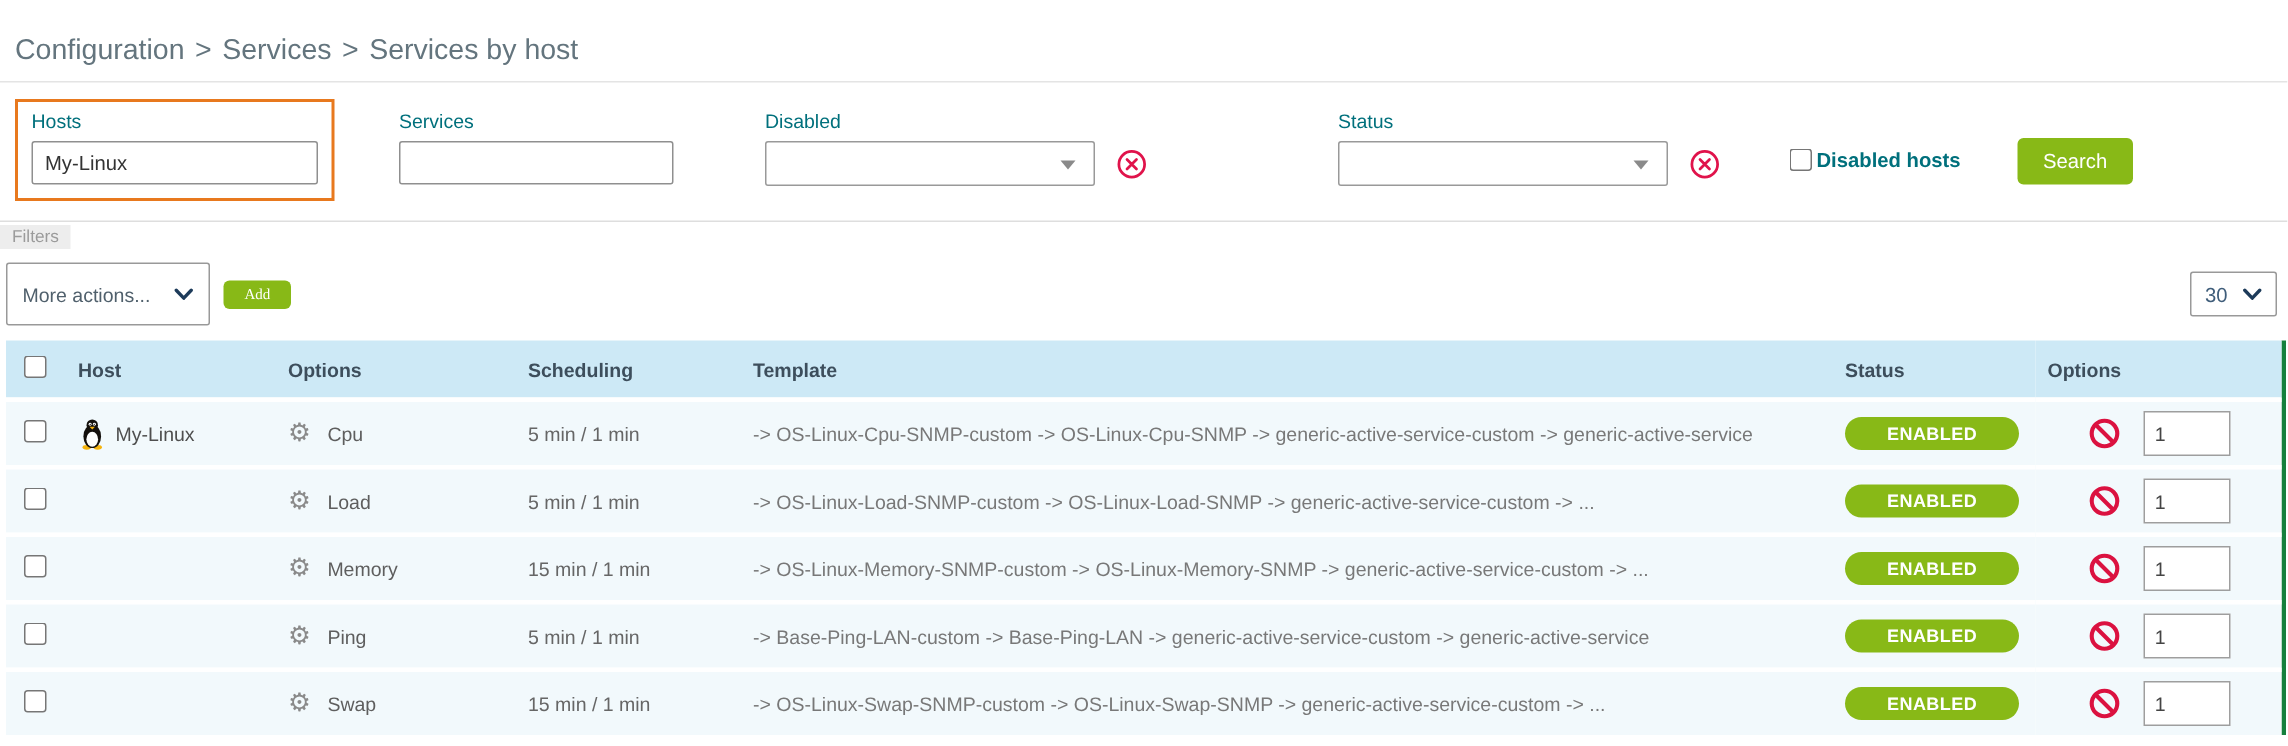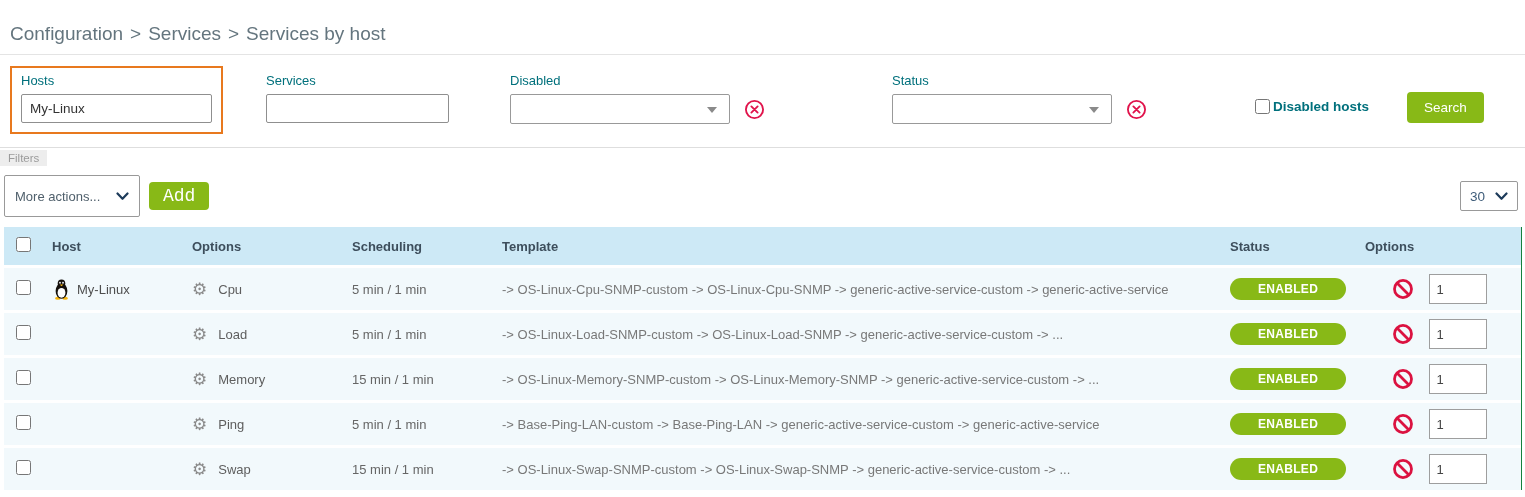--- a/index.html
+++ b/index.html
@@ -34,21 +34,21 @@
   .fake-select {
     position: relative; height: 30px; border: 1px solid #999; background: #fff;
     border-radius: 2px; width: 100%; cursor: pointer;
   }
   .fake-select .arrow {
     position: absolute; right: 12px; top: 12px;
     width: 0; height: 0; border-left: 5px solid transparent;
     border-right: 5px solid transparent; border-top: 6px solid #8a8a8a;
   }
   .clear-ic { margin-left: 14px; width: 21px; height: 21px; flex: none; cursor: pointer; }
-  .disabled-hosts { margin-left: 108px; margin-top: 33px; display: flex; align-items: flex-end; }
+  .disabled-hosts { margin-left: 46px; margin-top: 33px; display: flex; align-items: flex-end; }
   .disabled-hosts input { width: 15px; height: 15px; }
   .disabled-hosts label { font-size: 13.5px; font-weight: bold; color: var(--teal); margin-left: 3px; }
   .search-btn {
     margin-left: 38px; margin-top: 26px;
     background: var(--green); color: #fff; border: none; border-radius: 4px;
     font-family: "Liberation Sans", sans-serif; font-size: 13.5px;
     padding: 8px 17px; cursor: pointer;
   }
   .filters-tag-row { text-align: left; padding-right: 13px; height: 18px; }
   .filters-tag {
@@ -61,33 +61,33 @@
   .toolbar.bottom { padding-top: 11px; }
   .more-actions {
     position: relative; width: 136px; height: 42px; border: 1px solid #999;
     background: #fff; border-radius: 2px; cursor: pointer;
     display: flex; align-items: center; padding: 0 10px;
     font-size: 13px; color: #50606c;
   }
   .more-actions .chev, .pagesize .chev { margin-left: auto; }
   .add-btn {
     margin-left: 9px; background: var(--green); color: #fff; border: none;
-    border-radius: 4px; font-family: Liberation Mono, monospace;
-    font-size: 18px; padding: 4px 14px; cursor: pointer;
+    border-radius: 4px; font-family: Liberation Serif, serif;
+    font-size: 10px; padding: 4px 14px; cursor: pointer;
   }
   .spacer { flex: 1; }
   .pagesize {
     position: relative; width: 58px; height: 30px; border: 1px solid #999;
     background: #fff; border-radius: 2px; cursor: pointer;
     display: flex; align-items: center; padding: 0 9px;
     font-size: 13.5px; color: #3f5d7a; margin-right: 3px;
   }
 
   
-  table { width: 1517px; margin: 0 4px; border-collapse: separate; border-spacing: 0; table-layout: fixed; border-right: 1px solid #15803d; }
+  table { width: 1517px; margin: 0 4px; border-collapse: separate; border-spacing: 0; table-layout: fixed; border-right: 3px solid #15803d; }
   th {
     background: var(--headerbg); color: #3d4e5c; font-size: 13px; font-weight: bold;
     padding: 10px 8px; text-align: left; height: 36px;
   }
   td {
     background: var(--rowbg); border-top: 3px solid #fff;
     padding: 6px 8px; font-size: 13px; color: #666; height: 45px;
   }
   th.c, td.c { text-align: left; }
   .cb { width: 15px; height: 15px; cursor: pointer; }

